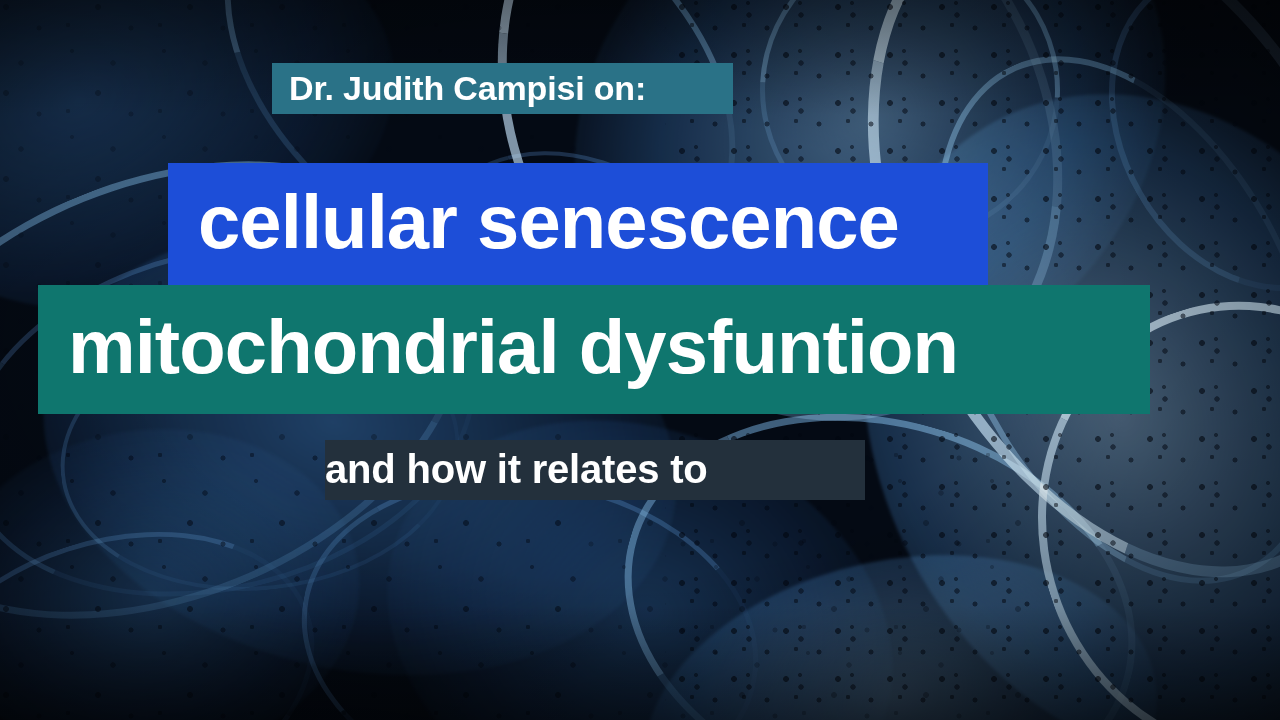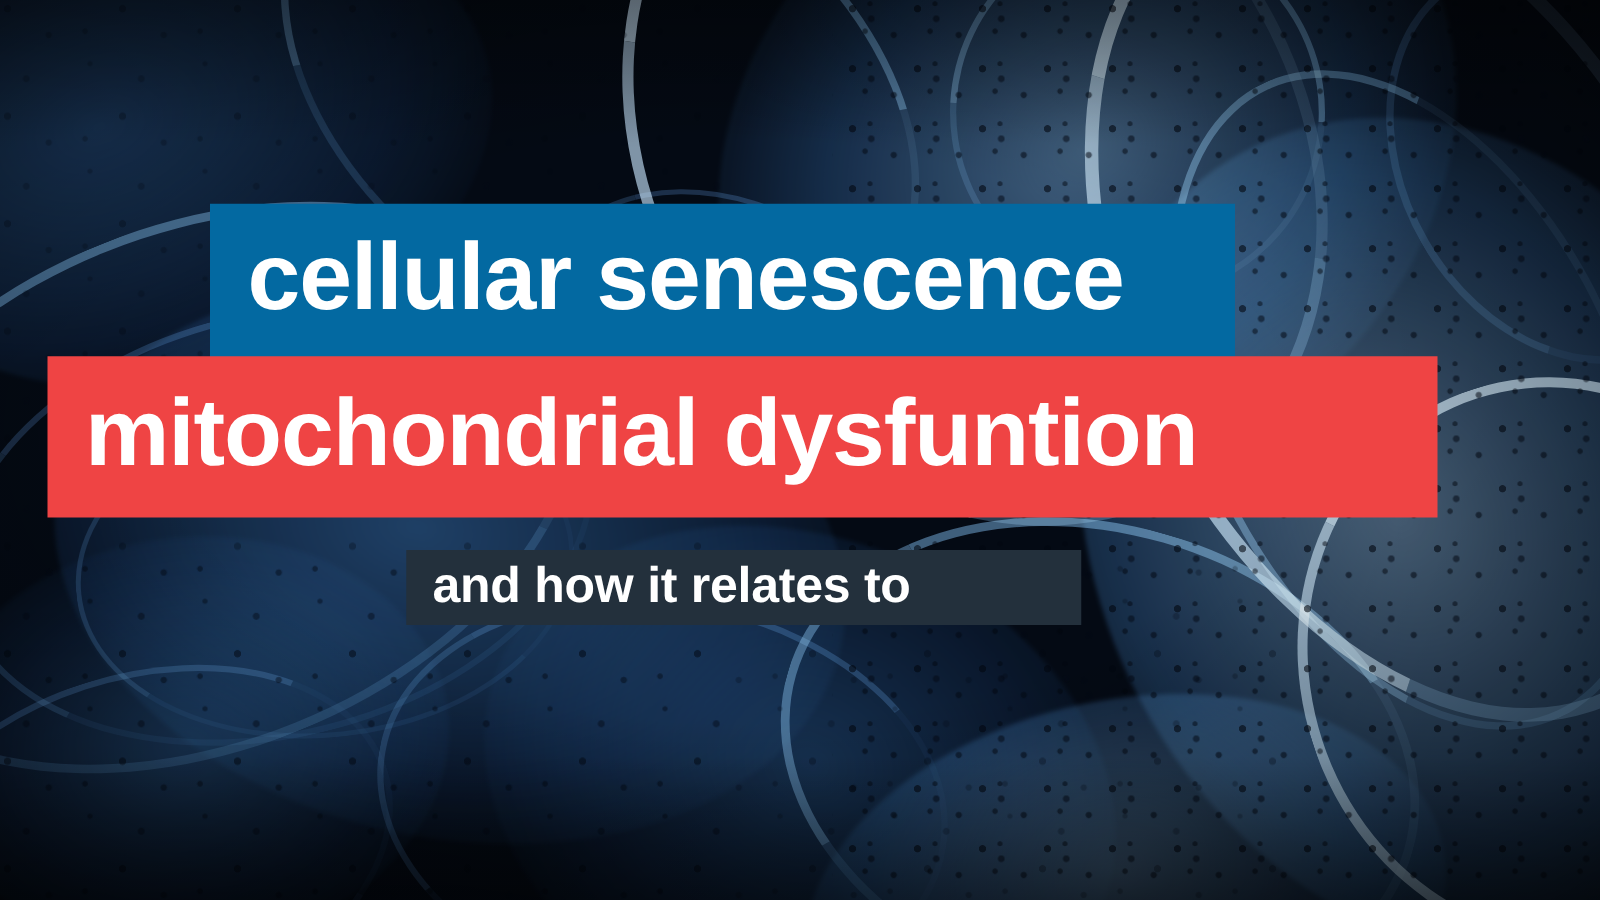--- a/index.html
+++ b/index.html
@@ -145,21 +145,20 @@
     letter-spacing: -0.012em;
   }
 
   #band-connector {
     left: 325px;
     top: 440px;
     width: 540px;
     height: 60px;
     background: #23303c;
     font-size: 40px;
-    padding-left: 21px;
     box-sizing: border-box;
     letter-spacing: -0.005em;
   }
 
   #band-subject {
     left: 706px;
     top: 504px;
     width: 398px;
     height: 132px;
     background: #0ec8e0;
@@ -220,26 +219,29 @@
     <div class="arc dim" style="left:1120px; top:-40px; width:260px; height:340px; border-width:6px;  transform:rotate(-30deg);"></div>
     <div class="arc dim" style="left:420px;  top:160px; width:320px; height:240px; border-width:4px;  transform:rotate(26deg);"></div>
 
     <div class="dots sparse" style="clip-path: inset(0 55% 0 0);"></div>
     <div class="dots" style="clip-path: inset(0 0 0 52%);"></div>
     <div class="dots sparse" style="clip-path: inset(62% 20% 0 0);"></div>
 
     <div class="vignette"></div>
   </div>
 
-
-  <div class="band" id="band-topic-one" style="background: #0369a1; color: rgb(255, 255, 255);">
+  <div class="band" id="band-presenter" style="background: rgb(42, 114, 135); color: rgb(255, 255, 255);">
+    <span class="band-text">Dr. Judith Campisi on:</span>
+  </div>
+
+  <div class="band" id="band-topic-one" style="background: #1d4ed8; color: rgb(255, 255, 255);">
     <span class="band-text">cellular senescence</span>
   </div>
 
-  <div class="band" id="band-topic-two" style="background: #ef4444; color: rgb(255, 255, 255);">
+  <div class="band" id="band-topic-two" style="background: #0f766e; color: rgb(255, 255, 255);">
     <span class="band-text">mitochondrial dysfuntion</span>
   </div>
 
   <div class="band" id="band-connector" style="background: rgb(35, 48, 60); color: rgb(255, 255, 255);">
     <span class="band-text">and how it relates to</span>
   </div>
 
 
 </div>
 

